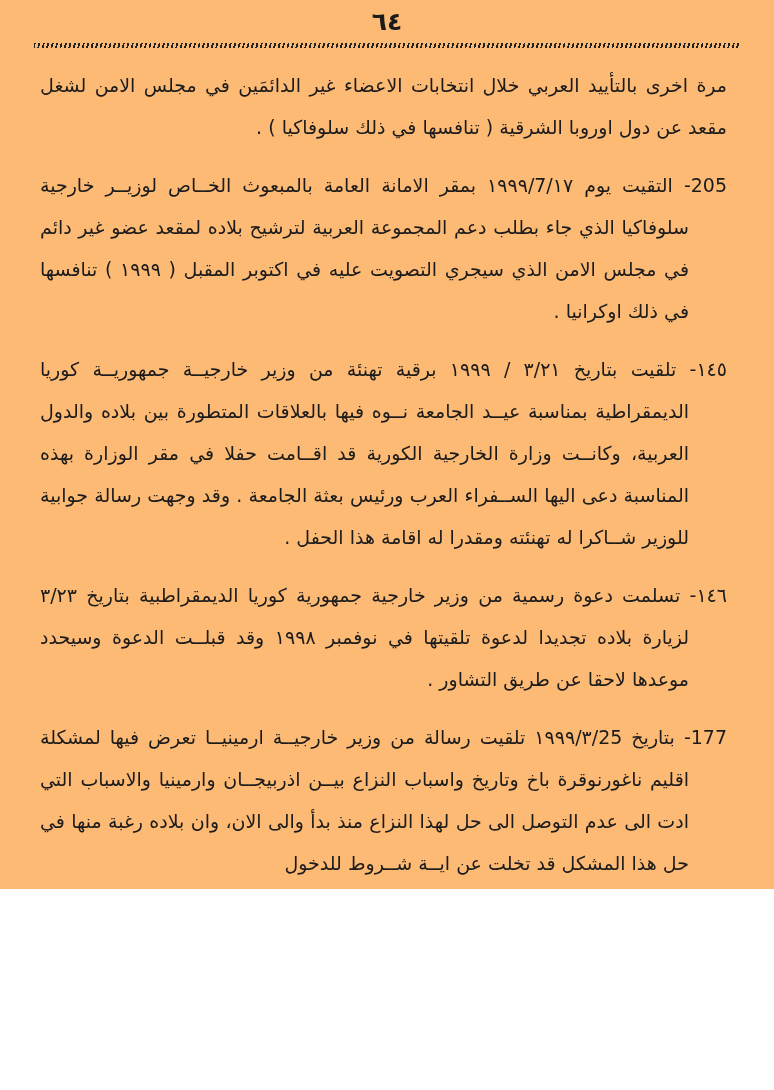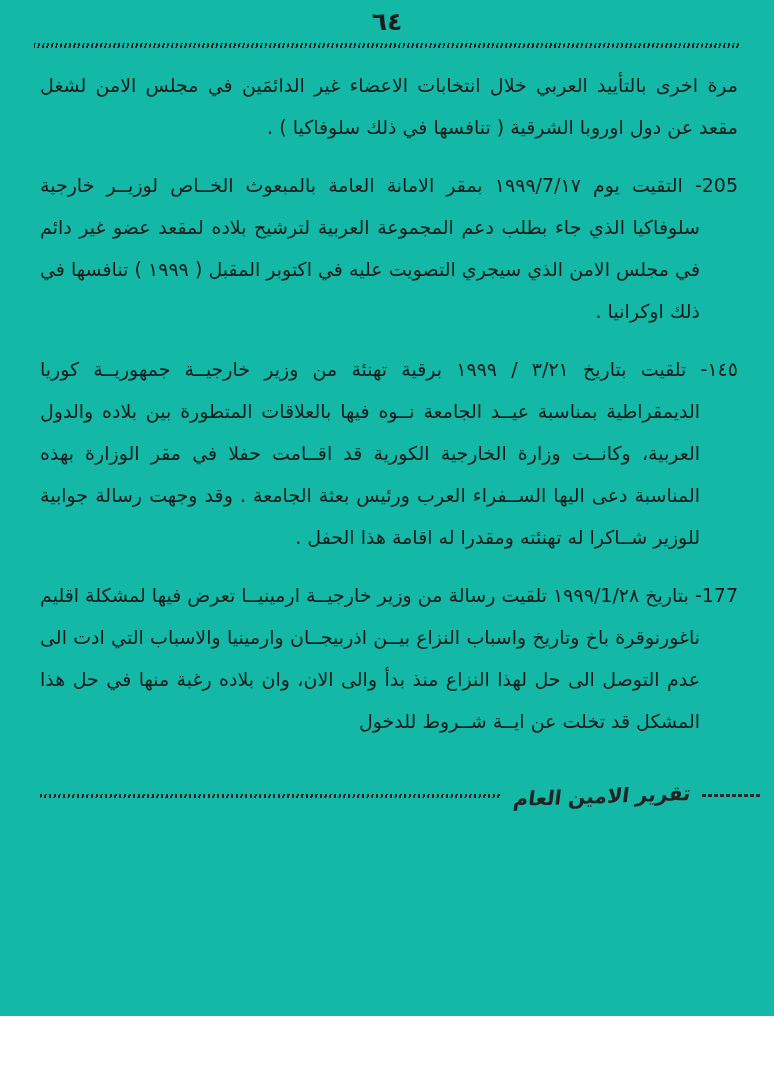--- a/index.html
+++ b/index.html
@@ -3,23 +3,23 @@
 <meta charset="utf-8">
 <style>
   html, body {
     margin: 0;
     padding: 0;
     background: #ffffff;
   }
   .page {
     position: relative;
     width: 774px;
-    height: 1016px;
+    height: 889px;
     margin: 0 auto;
-    background: #14b8a6;
+    background: #fdba74;
     color: #1b1b1b;
     font-family: "DejaVu Sans", sans-serif;
     direction: rtl;
     overflow: hidden;
     box-sizing: border-box;
   }
   .page-number {
     text-align: center;
     padding-top: 8px;
     font-size: 25px;
@@ -32,21 +32,21 @@
     height: 5px;
     background: repeating-linear-gradient(105deg, #222 0 1.8px, transparent 1.8px 4.3px);
   }
   .content {
     margin: 16px 36px 0 40px;
     font-size: 19px;
     line-height: 42px;
     text-align: justify;
   }
   .para {
-    margin: 0 0 16px 0;
+    margin: 0 11px 16px 0;
   }
   .para.numbered {
     padding-right: 38px;
     text-indent: -38px;
   }
   .pnum {
     white-space: nowrap;
   }
   .footer {
     display: flex;
@@ -84,22 +84,23 @@
   <div class="top-rule"></div>
 
   <div class="content">
 
     <p class="para"><span>مرة اخرى بالتأييد العربي خلال انتخابات الاعضاء غير الدائمَين  في مجلس الامن لشغل مقعد عن دول اوروبا الشرقية  ( تنافسها في ذلك سلوفاكيا ) .</span></p>
 
     <p class="para numbered"><span class="pnum">205-</span> <span>التقيت يوم ١٩٩٩/7/١٧ بمقر الامانة العامة بالمبعوث الخــاص لوزيــر خارجية سلوفاكيا الذي جاء بطلب دعم المجموعة العربية لترشيح بلاده لمقعد عضو غير دائم في مجلس الامن الذي سيجري التصويت عليه في اكتوبر المقبل ( ١٩٩٩ ) تنافسها في ذلك اوكرانيا .</span></p>
 
     <p class="para numbered"><span class="pnum">١٤٥-</span> <span>تلقيت بتاريخ ٣/٢١ / ١٩٩٩ برقية تهنئة من وزير خارجيــة جمهوريــة كوريا الديمقراطية بمناسبة عيــد الجامعة نــوه فيها بالعلاقات المتطورة بين بلاده والدول العربية، وكانــت وزارة الخارجية الكورية قد اقــامت حفلا في مقر الوزارة بهذه المناسبة دعى اليها الســفراء العرب ورئيس بعثة الجامعة . وقد وجهت رسالة جوابية للوزير شــاكرا له تهنئته ومقدرا له اقامة هذا الحفل .</span></p>
 
+    <p class="para numbered"><span class="pnum">١٤٦-</span> <span>تسلمت دعوة رسمية من وزير خارجية جمهورية كوريا الديمقراطبية بتاريخ ٣/٢٣ لزيارة بلاده تجديدا لدعوة تلقيتها في نوفمبر ١٩٩٨ وقد قبلــت الدعوة وسيحدد موعدها لاحقا عن طريق التشاور .</span></p>
 
-    <p class="para numbered"><span class="pnum">177-</span> <span>بتاريخ ١٩٩٩/1/٢٨ تلقيت رسالة من وزير خارجيــة ارمينيــا تعرض فيها لمشكلة اقليم ناغورنوقرة باخ وتاريخ واسباب النزاع بيــن اذربيجــان وارمينيا والاسباب التي ادت الى عدم التوصل الى حل لهذا النزاع منذ بدأ والى الان، وان بلاده رغبة منها في حل هذا المشكل قد تخلت عن ايــة شــروط للدخول</span></p>
+    <p class="para numbered"><span class="pnum">177-</span> <span>بتاريخ ١٩٩٩/٣/25 تلقيت رسالة من وزير خارجيــة ارمينيــا تعرض فيها لمشكلة اقليم ناغورنوقرة باخ وتاريخ واسباب النزاع بيــن اذربيجــان وارمينيا والاسباب التي ادت الى عدم التوصل الى حل لهذا النزاع منذ بدأ والى الان، وان بلاده رغبة منها في حل هذا المشكل قد تخلت عن ايــة شــروط للدخول</span></p>
 
   </div>
 
   <div class="footer">
     <span class="footer-dash"></span>
     <span class="footer-title">تقرير الامين العام</span>
     <span class="footer-rule"></span>
   </div>
 
 </div>

